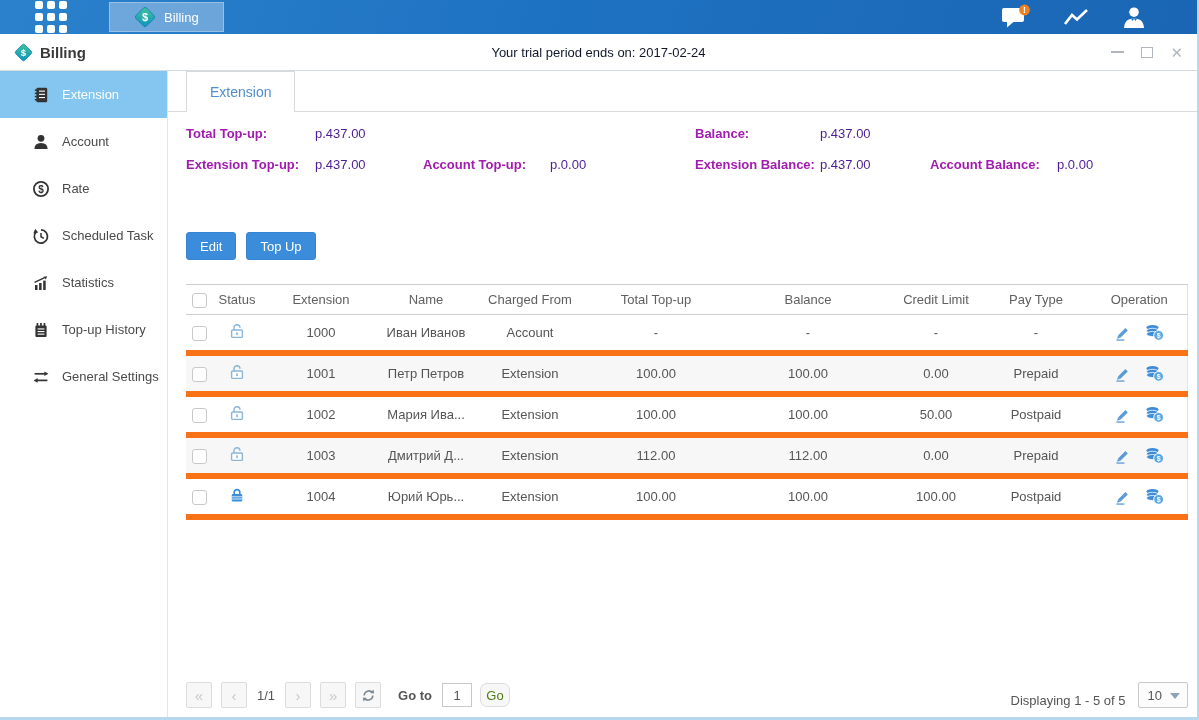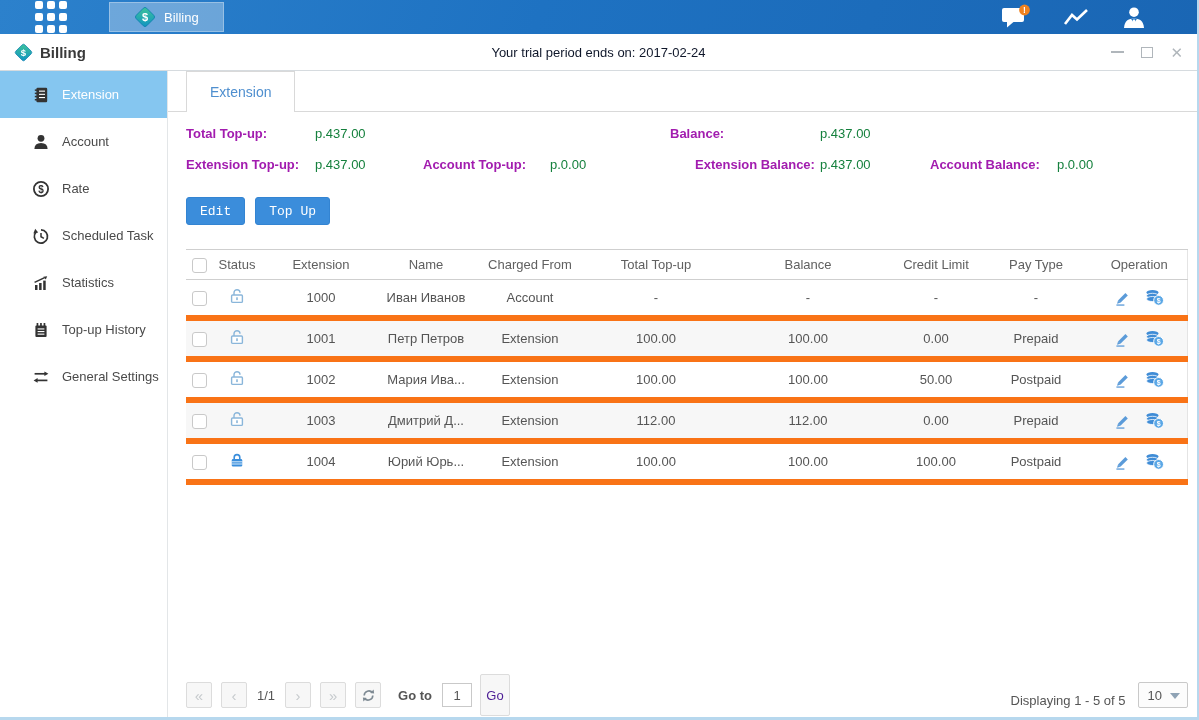--- a/index.html
+++ b/index.html
@@ -59,27 +59,27 @@
   .tab-active {
     float:left; height:41px; line-height:40px; padding:0 23px;
     background:#fff; border:1px solid #d9d9d9; border-bottom:none;
     color:#4f8fcf; font-size:14px; cursor:pointer; position:relative; z-index:1;
     margin-bottom:-1px;
   }
 
   .summary { position:relative; height:66px; margin:10px 12px 0 18px; }
   .summary span { position:absolute; white-space:nowrap; }
   .s-label { font-weight:bold; color:#a21caf; }
-  .s-value { color:#15803d; }
+  .s-value { color:#4c1d95; }
   .r1 { top:4px; } .r2 { top:35px; }
 
   .btnrow { margin:9px 0 0 18px; display:flex; gap:10px; }
   .btn {
     height:28px; padding:0 13px; background:#3b8ddb; border:1px solid #3384d2;
-    border-radius:3px; color:#fff; font-size:13px; font-family:Liberation Mono, monospace; cursor:pointer;
+    border-radius:3px; color:#fff; font-size:13px; font-family:Liberation Sans, sans-serif; cursor:pointer;margin-top:35px;
   }
 
   
   table { border-collapse:collapse; table-layout:fixed; width:1001px; margin:24px 12px 0 18px; border-right:1px solid #e4e4e4; }
   th, td { text-align:center; white-space:nowrap; overflow:hidden; font-weight:normal;margin-left:44px; }
   thead tr { height:30px; border-top:1px solid #cfcfcf; border-bottom:1px solid #cfcfcf; color:#606060; }
   tbody tr { height:35px; border-bottom:6px solid #f97316; }
   tbody tr:nth-child(even) { background:#f7f7f7; }
   .cb { width:15px; height:15px; border:1px solid #c9c9c9; border-radius:3px; background:#fff; display:inline-block; vertical-align:middle; cursor:pointer; }
   .opcell { display:flex; align-items:center; justify-content:center; gap:14px; height:35px; }
@@ -88,21 +88,21 @@
   
   .pager { position:absolute; left:18px; right:12px; bottom:8px; height:28px; display:flex; align-items:center; color:#555; }
   .pbtn {
     width:26px; height:26px; margin-right:9px; background:#f7f7f7;
     border:1px solid #dcdcdc; border-radius:2px; display:flex; align-items:center; justify-content:center;
     color:#c6cacd; font-size:15px; cursor:pointer;
   }
   .pageind { margin:0 10px 0 1px; color:#555; }
   .goto-label { margin:0 10px 0 8px;font-weight:bold; }
   .goto-input { width:30px; height:24px; border:1px solid #c9c9c9; text-align:center; font-size:13px; font-family:inherit; color:#555; margin-right:8px; }
-  .gobtn { width:30px; height:42px; background:#f7f7f7; border:1px solid #dcdcdc; border-radius:2px; color:#4c1d95; font-size:13px; font-family:inherit; cursor:pointer; }
+  .gobtn { width:30px; height:24px; background:#f7f7f7; border:1px solid #dcdcdc; border-radius:7px; color:#4d7c0f; font-size:13px; font-family:inherit; cursor:pointer; }
   .pager-right { margin-left:auto; display:flex; align-items:flex-end; gap:12px; }
   .psize {
     width:50px; height:26px; border:1px solid #c9c9c9; background:#fcfcfc; border-radius:2px;
     display:flex; align-items:center; padding-left:9px; position:relative; cursor:pointer; color:#555;
   }
   .psize .arrow { position:absolute; right:7px; top:10px; width:0; height:0; border-left:5px solid transparent; border-right:5px solid transparent; border-top:6px solid #8fa3b5; }
 
   .window-bottom { position:absolute; left:0; bottom:0; width:100%; height:3px; background:#b7d8ee; }
 </style>
 </head>
@@ -248,21 +248,21 @@
   </div>
 
   <div class="content">
     <div class="tabstrip">
       <div class="tab-active">Extension</div>
     </div>
 
     <div class="summary">
       <span class="s-label r1" style="left:0">Total Top-up:</span>
       <span class="s-value r1" style="left:129px">p.437.00</span>
-      <span class="s-label r1" style="left:484px">Balance:</span>
+      <span class="s-label r1" style="left:509px">Balance:</span>
       <span class="s-value r1" style="left:634px">p.437.00</span>
       <span class="s-label r2" style="left:0">Extension Top-up:</span>
       <span class="s-value r2" style="left:129px">p.437.00</span>
       <span class="s-label r2" style="left:237px">Account Top-up:</span>
       <span class="s-value r2" style="left:364px">p.0.00</span>
       <span class="s-label r2" style="left:509px">Extension Balance:</span>
       <span class="s-value r2" style="left:634px">p.437.00</span>
       <span class="s-label r2" style="left:744px">Account Balance:</span>
       <span class="s-value r2" style="left:871px">p.0.00</span>
     </div>

